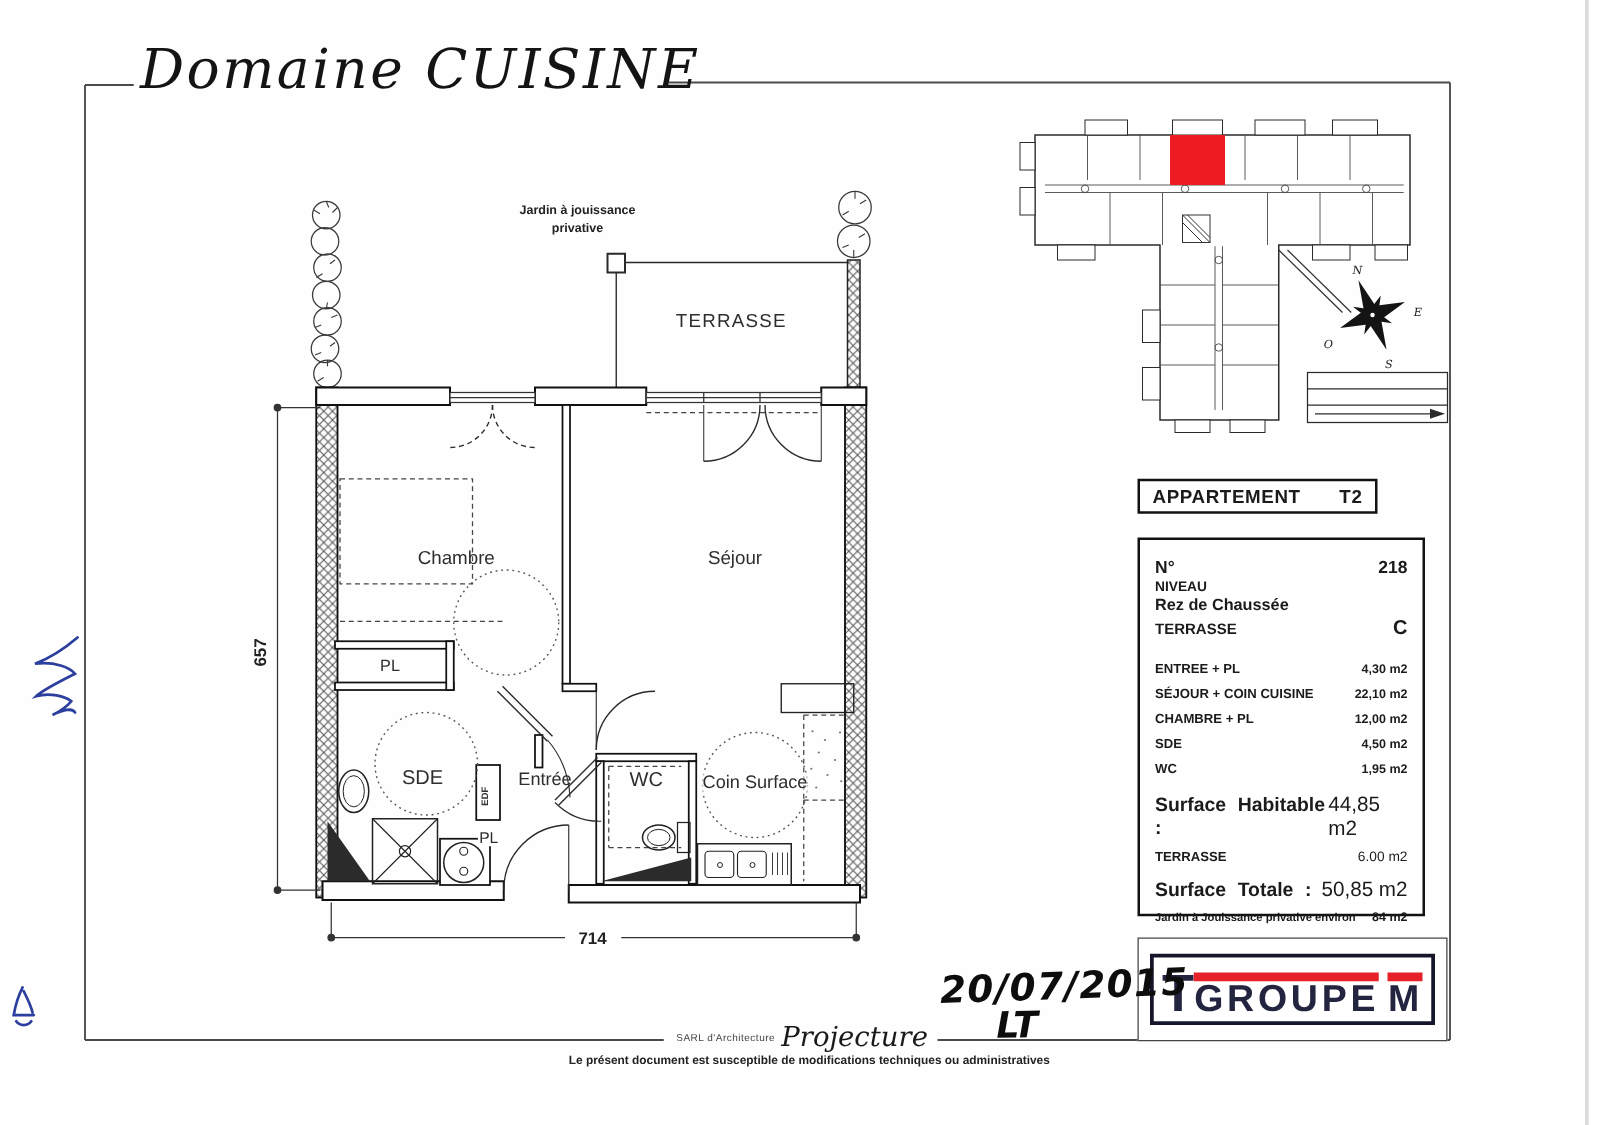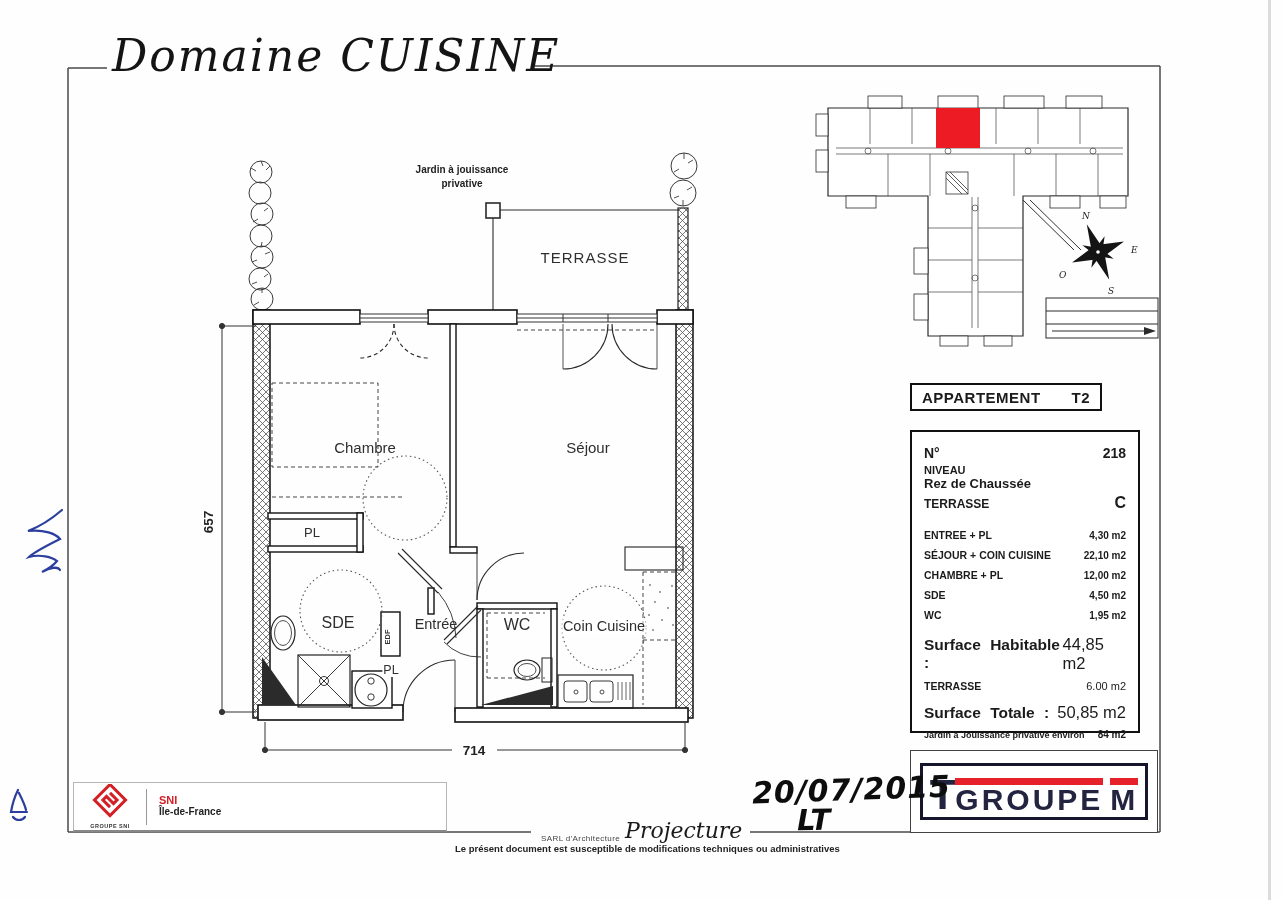--- a/index.html
+++ b/index.html
@@ -38,21 +38,21 @@
   
   .sni-box{left:73px;top:782px;width:374px;height:50px;border:1px solid #b5b5b5;border-bottom:2px solid #888;
            background:#fff;box-sizing:border-box;display:flex;align-items:center;}
   .sni-logo-wrap{width:72px;text-align:center;}
   .sni-group{font-size:5.5px;font-weight:bold;color:#333;letter-spacing:.5px;margin-top:1px;}
   .sni-div{width:1px;height:36px;background:#999;}
   .sni-text{margin-left:12px;line-height:1.05;}
   .sni-name{color:#d31f26;font-weight:bold;font-size:11px;}
   .sni-region{color:#222;font-weight:bold;font-size:10px;}
   
-  .firm{left:533px;top:818px;display:flex;align-items:flex-end;background:#fefefe;padding:0 8px;}
+  .firm{left:533px;top:818px;display:flex;align-items:center;background:#fefefe;padding:0 8px;}
   .firm-prefix{font-size:8px;color:#444;letter-spacing:.4px;}
   .firm-name{font-family:"DejaVu Serif",serif;font-style:italic;font-size:22px;color:#1a1a1a;margin-left:5px;}
   .disclaimer{left:455px;top:843px;font-size:9.5px;font-weight:bold;color:#222;}
   
   .hand{font-family:"DejaVu Sans",sans-serif;font-style:italic;font-weight:bold;color:#0d0d0d;}
   .hand-date{left:752px;top:772px;font-size:30px;transform:rotate(-2deg);letter-spacing:1px;}
   .hand-lt{left:797px;top:803px;font-size:29px;transform:rotate(-1deg);}
   .scan-edge{left:1268px;top:0;width:3px;height:900px;background:#dcdcdc;}
 </style>
 </head>
@@ -302,21 +302,21 @@
 
   <div class="abs ctr rlab" style="left:462px;top:169px;font-size:10px;font-weight:bold;color:#222;">Jardin à jouissance</div>
   <div class="abs ctr rlab" style="left:462px;top:183px;font-size:10px;font-weight:bold;color:#222;">privative</div>
   <div class="abs ctr rlab" style="left:585px;top:257px;font-size:15px;letter-spacing:1px;">TERRASSE</div>
   <div class="abs ctr rlab" style="left:365px;top:447px;font-size:15px;">Chambre</div>
   <div class="abs ctr rlab" style="left:588px;top:447px;font-size:15px;">Séjour</div>
   <div class="abs ctr rlab" style="left:312px;top:532px;font-size:13px;">PL</div>
   <div class="abs ctr rlab" style="left:338px;top:623px;font-size:16px;">SDE</div>
   <div class="abs ctr rlab" style="left:436px;top:624px;font-size:14.5px;">Entrée</div>
   <div class="abs ctr rlab" style="left:517px;top:625px;font-size:16px;">WC</div>
-  <div class="abs ctr rlab" style="left:604px;top:626px;font-size:14.5px;background:rgba(255,255,255,.55);padding:0 2px;">Coin Cuisine</div>
+  <div class="abs ctr rlab" style="left:604px;top:626px;font-size:14.5px;background:rgba(255,255,255,.55);padding:0 2px;">Coin Surface</div>
   <div class="abs ctr rlab" style="left:391px;top:670px;font-size:12.5px;background:#fff;padding:0 1px;">PL</div>
 
   <div class="abs hdr-box">
     <span>APPARTEMENT</span>
     <span>T2</span>
   </div>
 
   <div class="abs info-box">
     <div class="row r-num">
       <span class="l">N°</span>
@@ -371,36 +371,20 @@
   <div class="abs tag-outer">
     <div class="tag-inner">
       <div class="tg">
         <span class="tg-t">T</span>
         <span class="tg-grp">GROUPE</span>
         <span class="tg-grp tg-m">M</span>
       </div>
     </div>
   </div>
 
-  <div class="abs sni-box">
-    <div class="sni-logo-wrap">
-      <svg width="40" height="34" viewBox="0 0 40 34">
-        <g transform="translate(20,16) rotate(45)" fill="none" stroke="#d31f26" stroke-width="3">
-          <rect x="-11" y="-11" width="22" height="22"></rect>
-          <path d="M -5,-5 L 5,-5 L 5,0 L -5,0 L -5,5 L 5,5"></path>
-        </g>
-      </svg>
-      <div class="sni-group">GROUPE SNI</div>
-    </div>
-    <div class="sni-div"></div>
-    <div class="sni-text">
-      <div class="sni-name">SNI</div>
-      <div class="sni-region">Île-de-France</div>
-    </div>
-  </div>
 
   <div class="abs hand hand-date">20/07/2015</div>
   <div class="abs hand hand-lt">LT</div>
 
   <div class="abs firm">
     <span class="firm-prefix">SARL d'Architecture</span>
     <span class="firm-name">Projecture</span>
   </div>
   <div class="abs disclaimer">Le présent document est susceptible de modifications techniques ou administratives</div>
 

